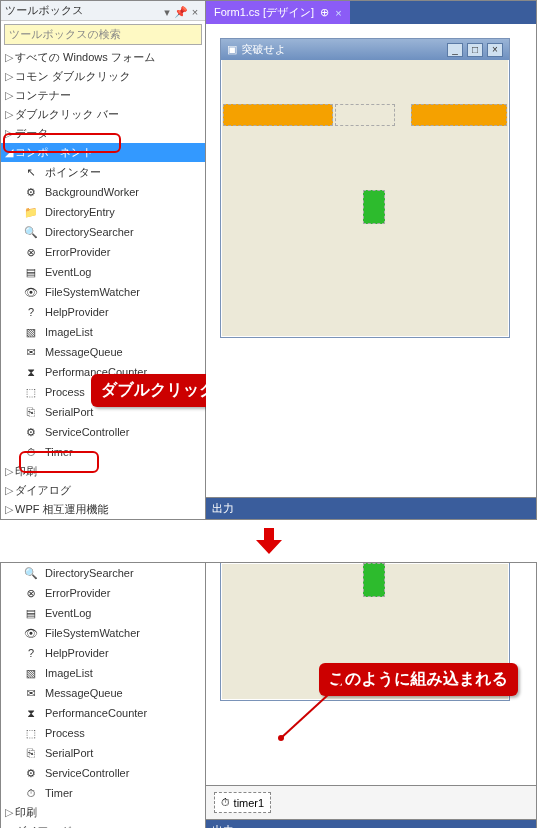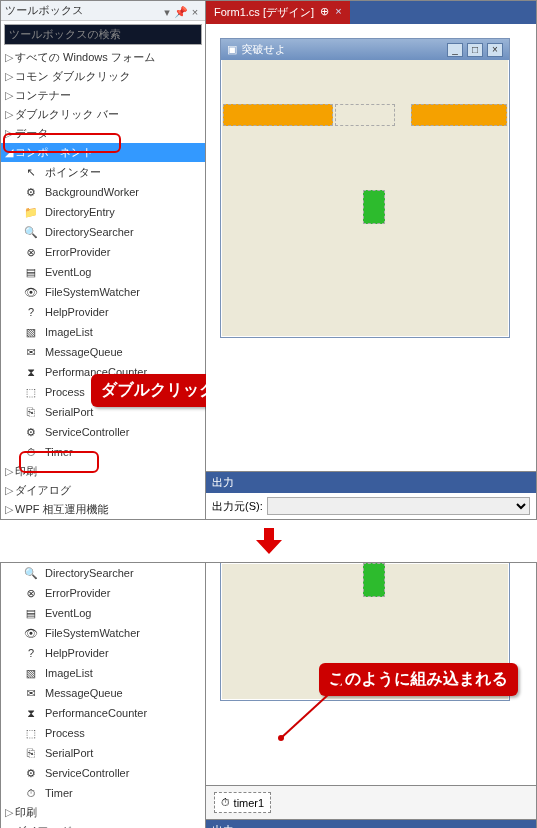--- a/index.html
+++ b/index.html
@@ -3,33 +3,33 @@
 <meta charset="utf-8">
 <style>
 *{box-sizing:border-box;margin:0;padding:0;font-family:"MS UI Gothic","Meiryo",sans-serif;font-size:11px}
 body{background:#fff;width:537px}
 .panel{border:1px solid #888;background:#fff;margin-bottom:4px}
 .ide-row{display:flex;height:auto}
 .toolbox{width:205px;border-right:1px solid #888;display:flex;flex-direction:column}
 .tb-header{display:flex;align-items:flex-end;background:#eef2f6;padding:2px 4px;font-size:11px;color:#333;border-bottom:1px solid #ccc}
 .tb-header .title{flex:1}
 .tb-header .ctl{width:12px;height:12px;margin-left:2px;display:flex;align-items:center;justify-content:center;color:#666}
-.tb-search{border:1px solid #aaa;margin:3px;padding:2px 4px;color:#888;background:#0f172a}
+.tb-search{border:1px solid #aaa;margin:3px;padding:2px 4px;color:#888;background:#fef9c3}
 .tb-list{flex:1;overflow:hidden}
 .tb-cat{display:flex;align-items:center;padding:2px 4px;color:#333;cursor:pointer}
 .tb-cat .tri{width:10px;color:#666}
 .tb-cat.open .tri{color:#333}
 .tb-cat.sel{background:#3399ff;color:#fff}
 .tb-cat.sel .tri{color:#fff}
 .tb-item{display:flex;align-items:center;padding:2px 4px 2px 22px;color:#333;cursor:pointer;position:relative}
 .tb-item .ico{width:16px;height:16px;margin-right:6px;display:flex;align-items:center;justify-content:center}
 .red-box{position:absolute;border:2px solid #d00;border-radius:6px;pointer-events:none}
 .designer{flex:1;display:flex;flex-direction:column;background:#fff}
 .tab-bar{display:flex;align-items:center;background:#3a5d9c;color:#fff;padding:0}
-.tab{display:flex;padding:4px 8px;background:#b91c1c;color:#fff;font-size:11px;gap:6px}
+.tab{display:flex;align-items:center;padding:4px 8px;background:#8b5cf6;color:#fff;font-size:11px;gap:6px}
 .tab .x{color:#cfe0ff;cursor:pointer}
 .design-area{flex:1;background:#fff;padding:14px;position:relative}
 .form-win{border:1px solid #7a93b8;background:#ece9d8;width:290px;height:300px;position:relative;box-shadow:0 0 0 1px #fff inset}
 .form-title{background:linear-gradient(#9ab4d6,#6e90c0);color:#fff;padding:3px 6px;display:flex;align-items:center;font-size:11px;gap:4px}
 .form-title .spacer{flex:1}
 .winbtn{width:16px;height:14px;border:1px solid #5a7aa6;background:#cfe0f0;display:flex;align-items:center;justify-content:center;color:#333;font-size:10px}
 .form-body{position:relative;height:calc(100% - 20px);}
 .bar{position:absolute;height:22px;background:#f5a100;border:1px dashed #aaa}
 .bar.l{left:2px;top:44px;width:110px}
 .bar.m{left:114px;top:44px;width:60px;background:#ece9d8;border:1px dashed #aaa}
@@ -190,24 +190,20 @@
         <div class="form-body">
           <div class="bar l"></div>
           <div class="bar m"></div>
           <div class="bar r"></div>
           <div class="green"></div>
         </div>
       </div>
     </div>
     <div class="output">
       <div class="out-head">出力</div>
-      <div class="out-body">
-        <span>出力元(S):</span>
-        <select></select>
-      </div>
     </div>
   </div>
  </div>
 </div>
 
 <div class="arrow-down">
   <svg viewBox="0 0 30 30">
       <path d="M10 2 L20 2 L20 14 L28 14 L15 28 L2 14 L10 14 Z" fill="#d00"></path>
     </svg>
 </div>

